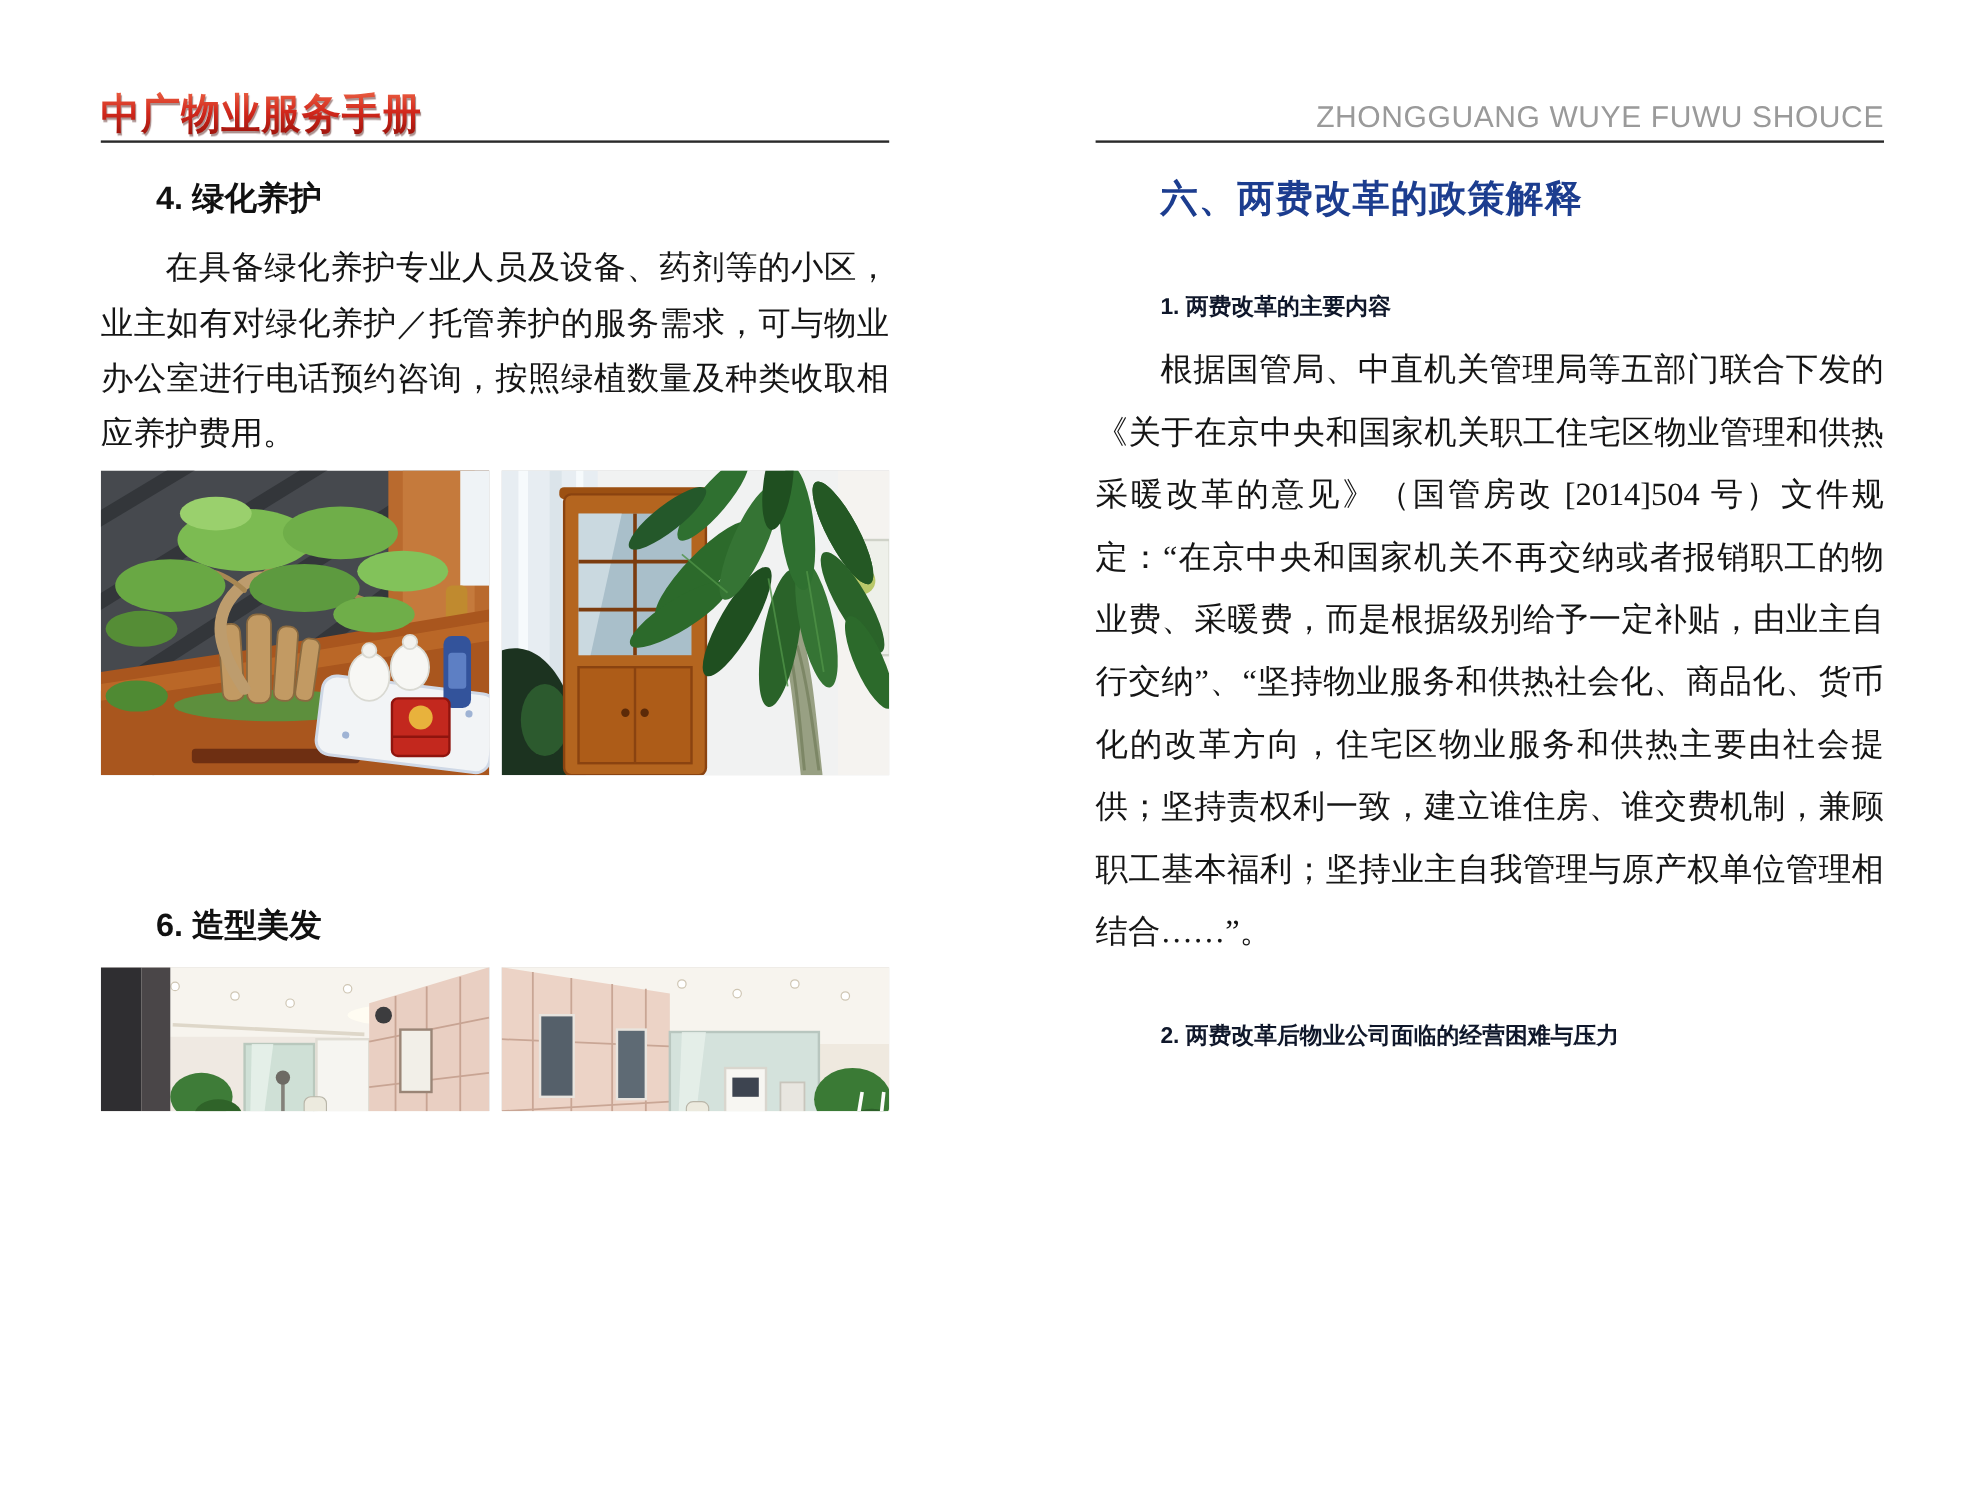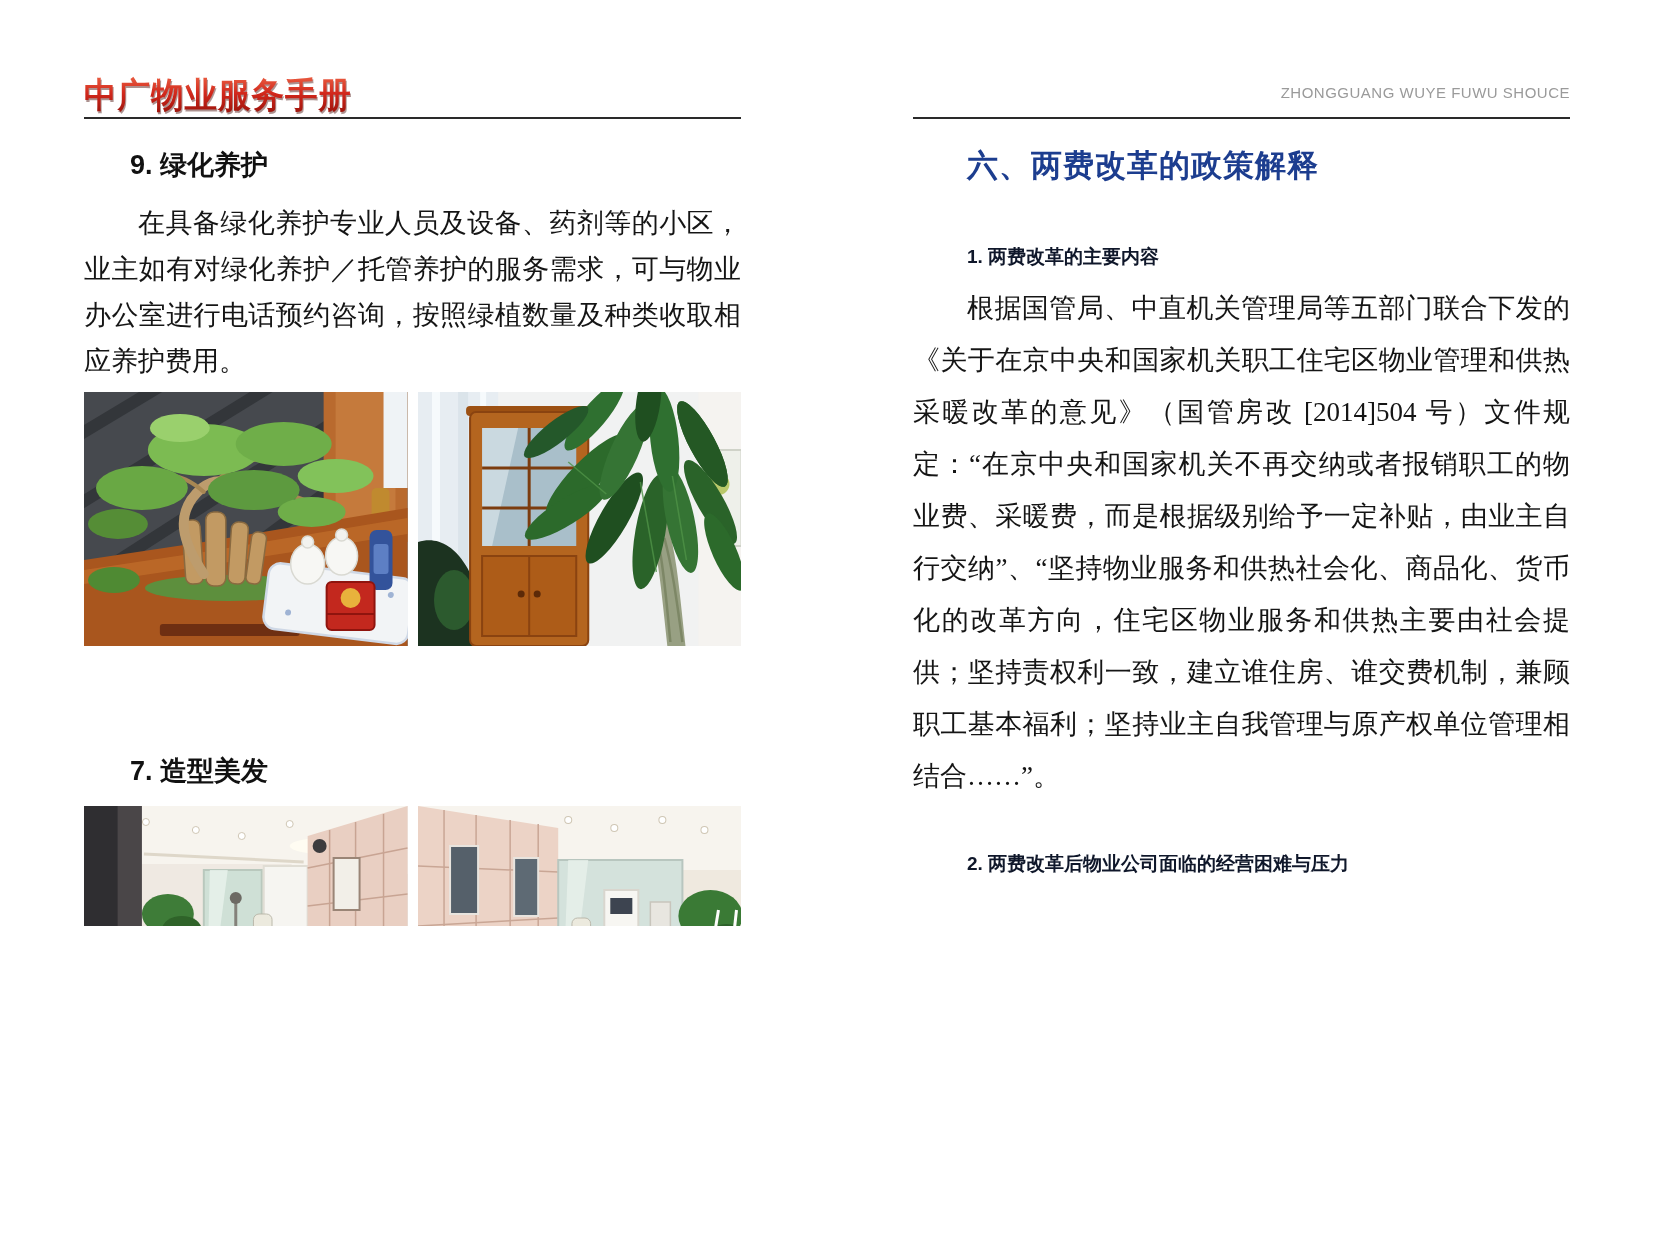--- a/index.html
+++ b/index.html
@@ -7,21 +7,21 @@
           font-family:"Liberation Serif",serif;color:#151515;}
 
   
   .logo{position:absolute;left:84px;top:72px;
         font-family:"Liberation Sans",sans-serif;font-weight:900;font-size:35px;letter-spacing:1px;
         background:linear-gradient(180deg,#ef6a4a 0%,#d2281c 45%,#8e0d06 100%);
         -webkit-background-clip:text;background-clip:text;color:transparent;
         filter:drop-shadow(1.5px 2px 0.5px rgba(70,12,6,.45));
         transform:scaleX(.93);transform-origin:left center;white-space:nowrap;}
   .header-right{position:absolute;top:84px;right:84px;
-        font-family:"Liberation Sans",sans-serif;font-size:15px;color:#9a9a9a;
+        font-family:"Liberation Sans",sans-serif;font-size:25px;color:#9a9a9a;
         letter-spacing:.5px;white-space:nowrap;}
   .rule{position:absolute;top:117px;height:2px;background:#2a2a2a;}
   .rule-left{left:84px;width:657px;}
   .rule-right{left:913px;width:657px;}
 
   
   .page{position:absolute;top:138px;width:657px;}
   .page-left{left:84px;}
   .page-right{left:913px;}
 
@@ -54,21 +54,21 @@
 
 <div class="spread">
 
   <div class="logo">中广物业服务手册</div>
   <div class="header-right">ZHONGGUANG WUYE FUWU SHOUCE</div>
   <div class="rule rule-left"></div>
   <div class="rule rule-right"></div>
 
   <section class="page page-left">
 
-    <h3 class="sec-heading">9. 绿化养护</h3>
+    <h3 class="sec-heading">4. 绿化养护</h3>
     <p class="body-left">在具备绿化养护专业人员及设备、药剂等的小区，业主如有对绿化养护／托管养护的服务需求，可与物业办公室进行电话预约咨询，按照绿植数量及种类收取相应养护费用。</p>
 
     <div class="photo-row row1">
 
       <div class="photo">
         <svg viewBox="0 0 324 254" preserveAspectRatio="none" aria-hidden="true">
           <rect width="324" height="254" fill="#46494e"></rect>
           <g stroke="#33363a" stroke-width="12">
             <line x1="-50" y1="70" x2="150" y2="-50"></line>
             <line x1="-50" y1="140" x2="210" y2="-20"></line>
@@ -172,21 +172,21 @@
           </g>
           <g stroke="#4f9347" stroke-width="1.5" opacity=".8">
             <line x1="150" y1="70" x2="188" y2="102"></line>
             <line x1="222" y1="90" x2="238" y2="180"></line>
             <line x1="254" y1="84" x2="268" y2="168"></line>
           </g>
         </svg>
       </div>
     </div>
 
-    <h3 class="sec-heading sec6">7. 造型美发</h3>
+    <h3 class="sec-heading sec6">6. 造型美发</h3>
 
     <div class="photo-row row2">
 
       <div class="photo">
         <svg viewBox="0 0 324 238" preserveAspectRatio="none" aria-hidden="true">
           <defs>
             <linearGradient id="floorA" x1="0" y1="0" x2="0" y2="1">
               <stop offset="0" stop-color="#f7f0d2"></stop>
                 <stop offset="1" stop-color="#e8d7a2"></stop>
             </linearGradient>

